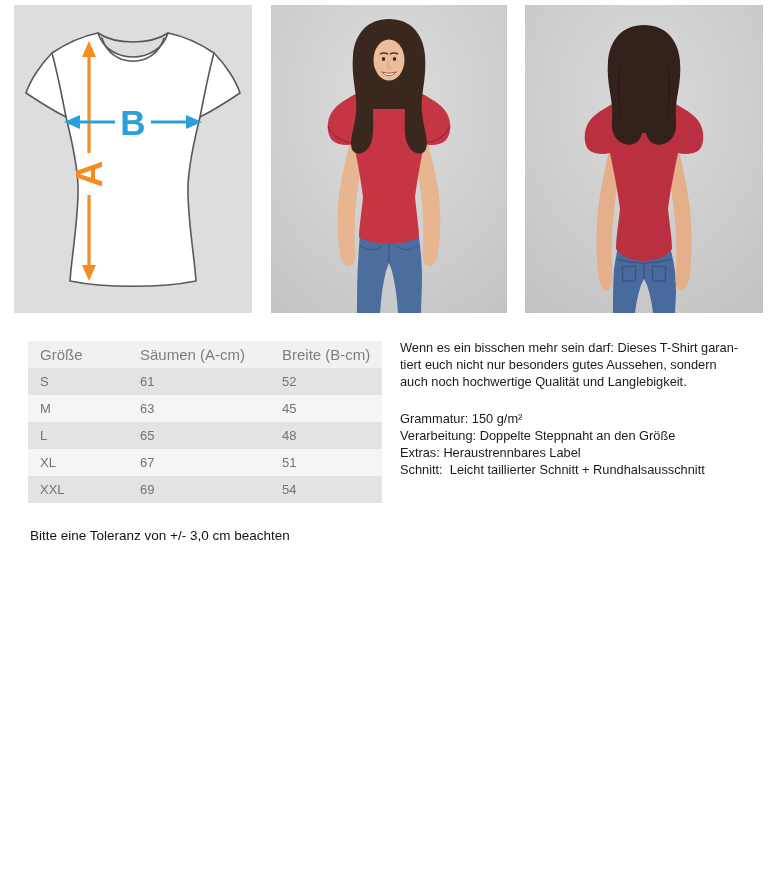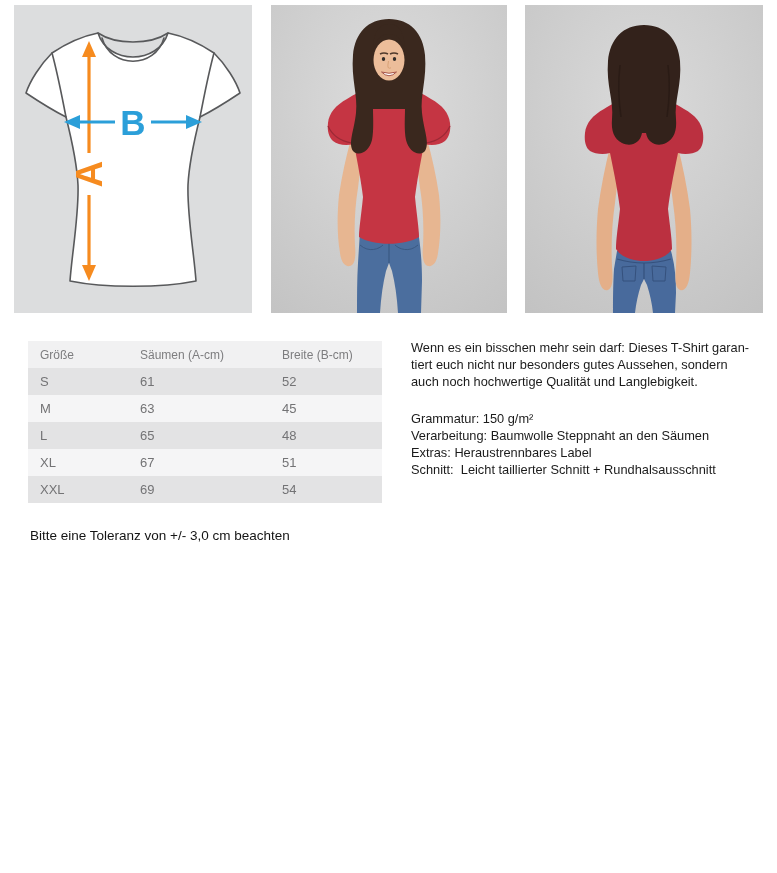--- a/index.html
+++ b/index.html
@@ -10,27 +10,27 @@
   .panel{height:308px;}
   .panel svg{display:block;}
 
   
   table.size-chart{position:absolute;left:28px;top:341px;width:354px;
                    border-collapse:collapse;table-layout:fixed;}
   table.size-chart col.c1{width:100px;}
   table.size-chart col.c2{width:142px;}
   table.size-chart col.c3{width:112px;}
   table.size-chart th{background:#f1f1f2;color:#7d7d7f;font-weight:normal;
-                      font-size:12px;text-align:left;height:27px;padding:0 0 0 12px;}
+                      font-size:15px;text-align:left;height:27px;padding:0 0 0 12px;}
   table.size-chart td{color:#737375;font-size:13px;height:27px;padding:0 0 0 12px;}
   table.size-chart tr.dark td{background:#e3e3e4;}
   table.size-chart tr.light td{background:#f5f5f6;}
 
   
-  .desc{position:absolute;left:411px;top:339px;width:366px;
+  .desc{position:absolute;left:400px;top:339px;width:366px;
         font-size:12.8px;line-height:17px;color:#1b1b1b;}
   .desc .line{white-space:pre;}
   .desc .para-gap{height:20px;}
 
   .tolerance{position:absolute;left:30px;top:528px;font-size:13.5px;color:#141414;}
 </style>
 </head>
 <body>
 
 <div class="page">
@@ -235,20 +235,20 @@
       </tr>
     </tbody>
   </table>
 
   <div class="desc">
     <div class="line">Wenn es ein bisschen mehr sein darf: Dieses T-Shirt garan-</div>
     <div class="line">tiert euch nicht nur besonders gutes Aussehen, sondern</div>
     <div class="line">auch noch hochwertige Qualität und Langlebigkeit.</div>
     <div class="para-gap"></div>
     <div class="line">Grammatur: 150 g/m²</div>
-    <div class="line">Verarbeitung: Baumwolle Steppnaht an den Säumen</div>
+    <div class="line">Verarbeitung: Doppelte Steppnaht an den Größe</div>
     <div class="line">Extras: Heraustrennbares Label</div>
     <div class="line">Schnitt:  Leicht taillierter Schnitt + Rundhalsausschnitt</div>
   </div>
 
   <div class="tolerance">Bitte eine Toleranz von +/- 3,0 cm beachten</div>
 
 </div>
 
 </body></html>

